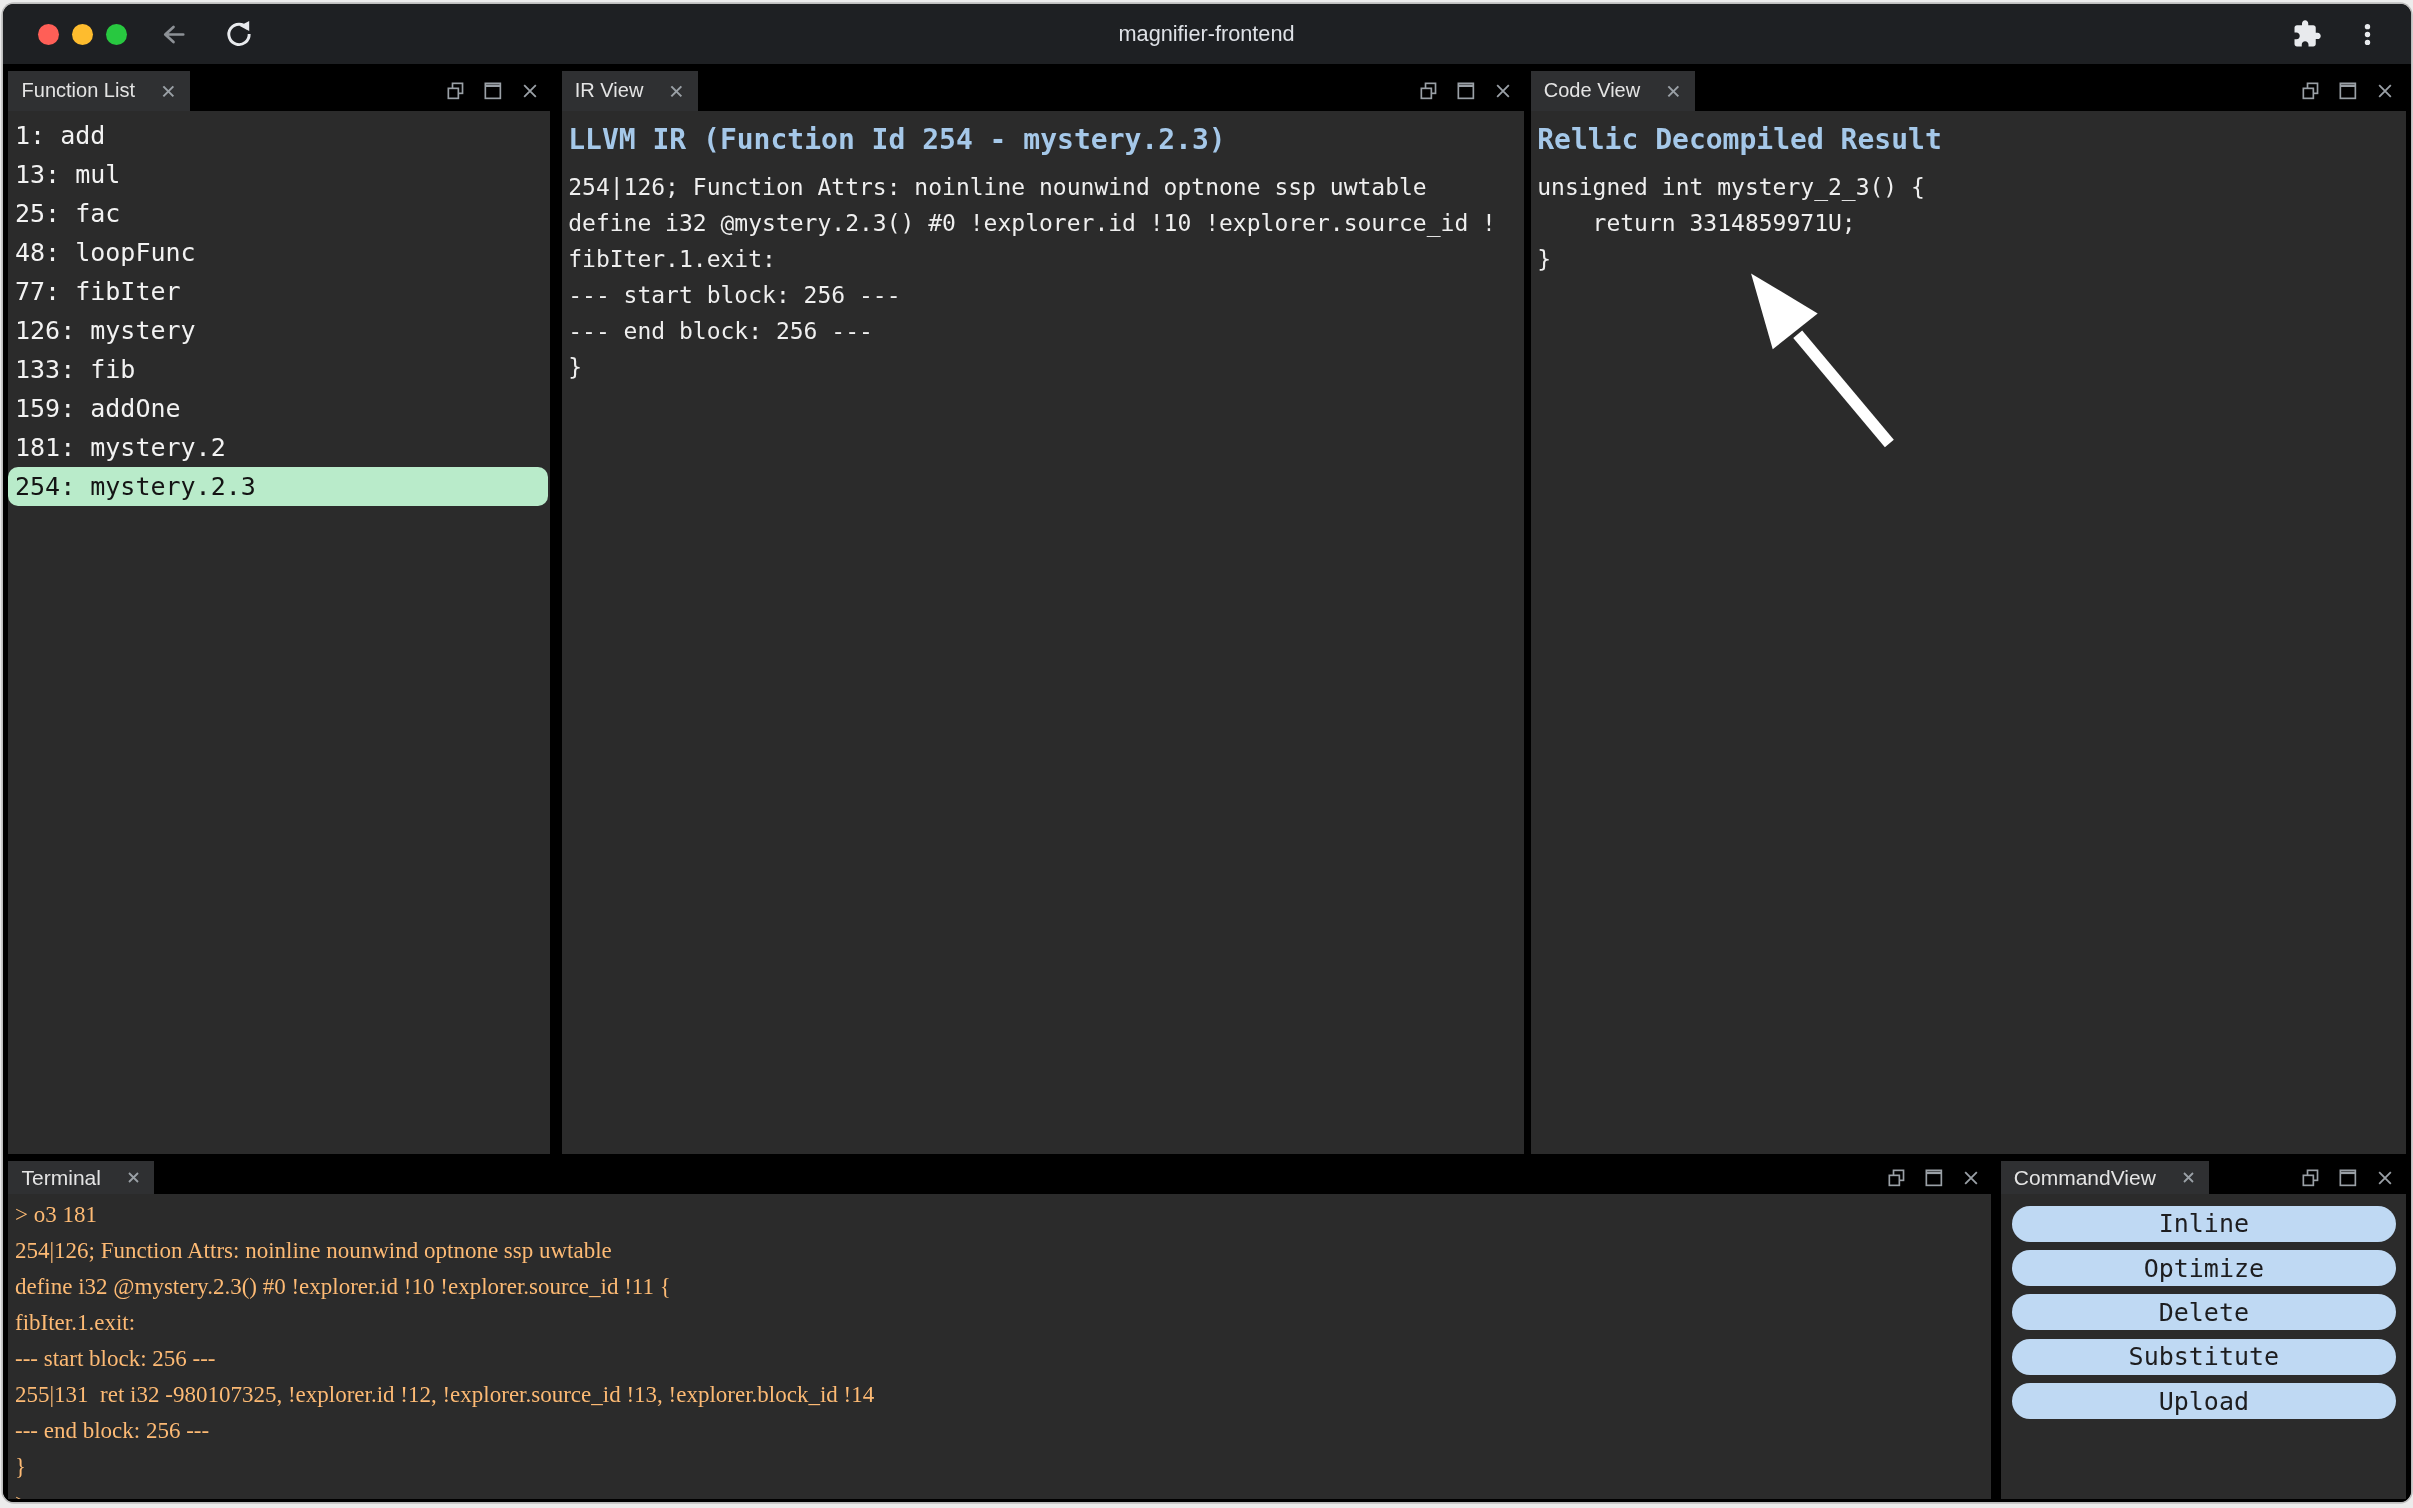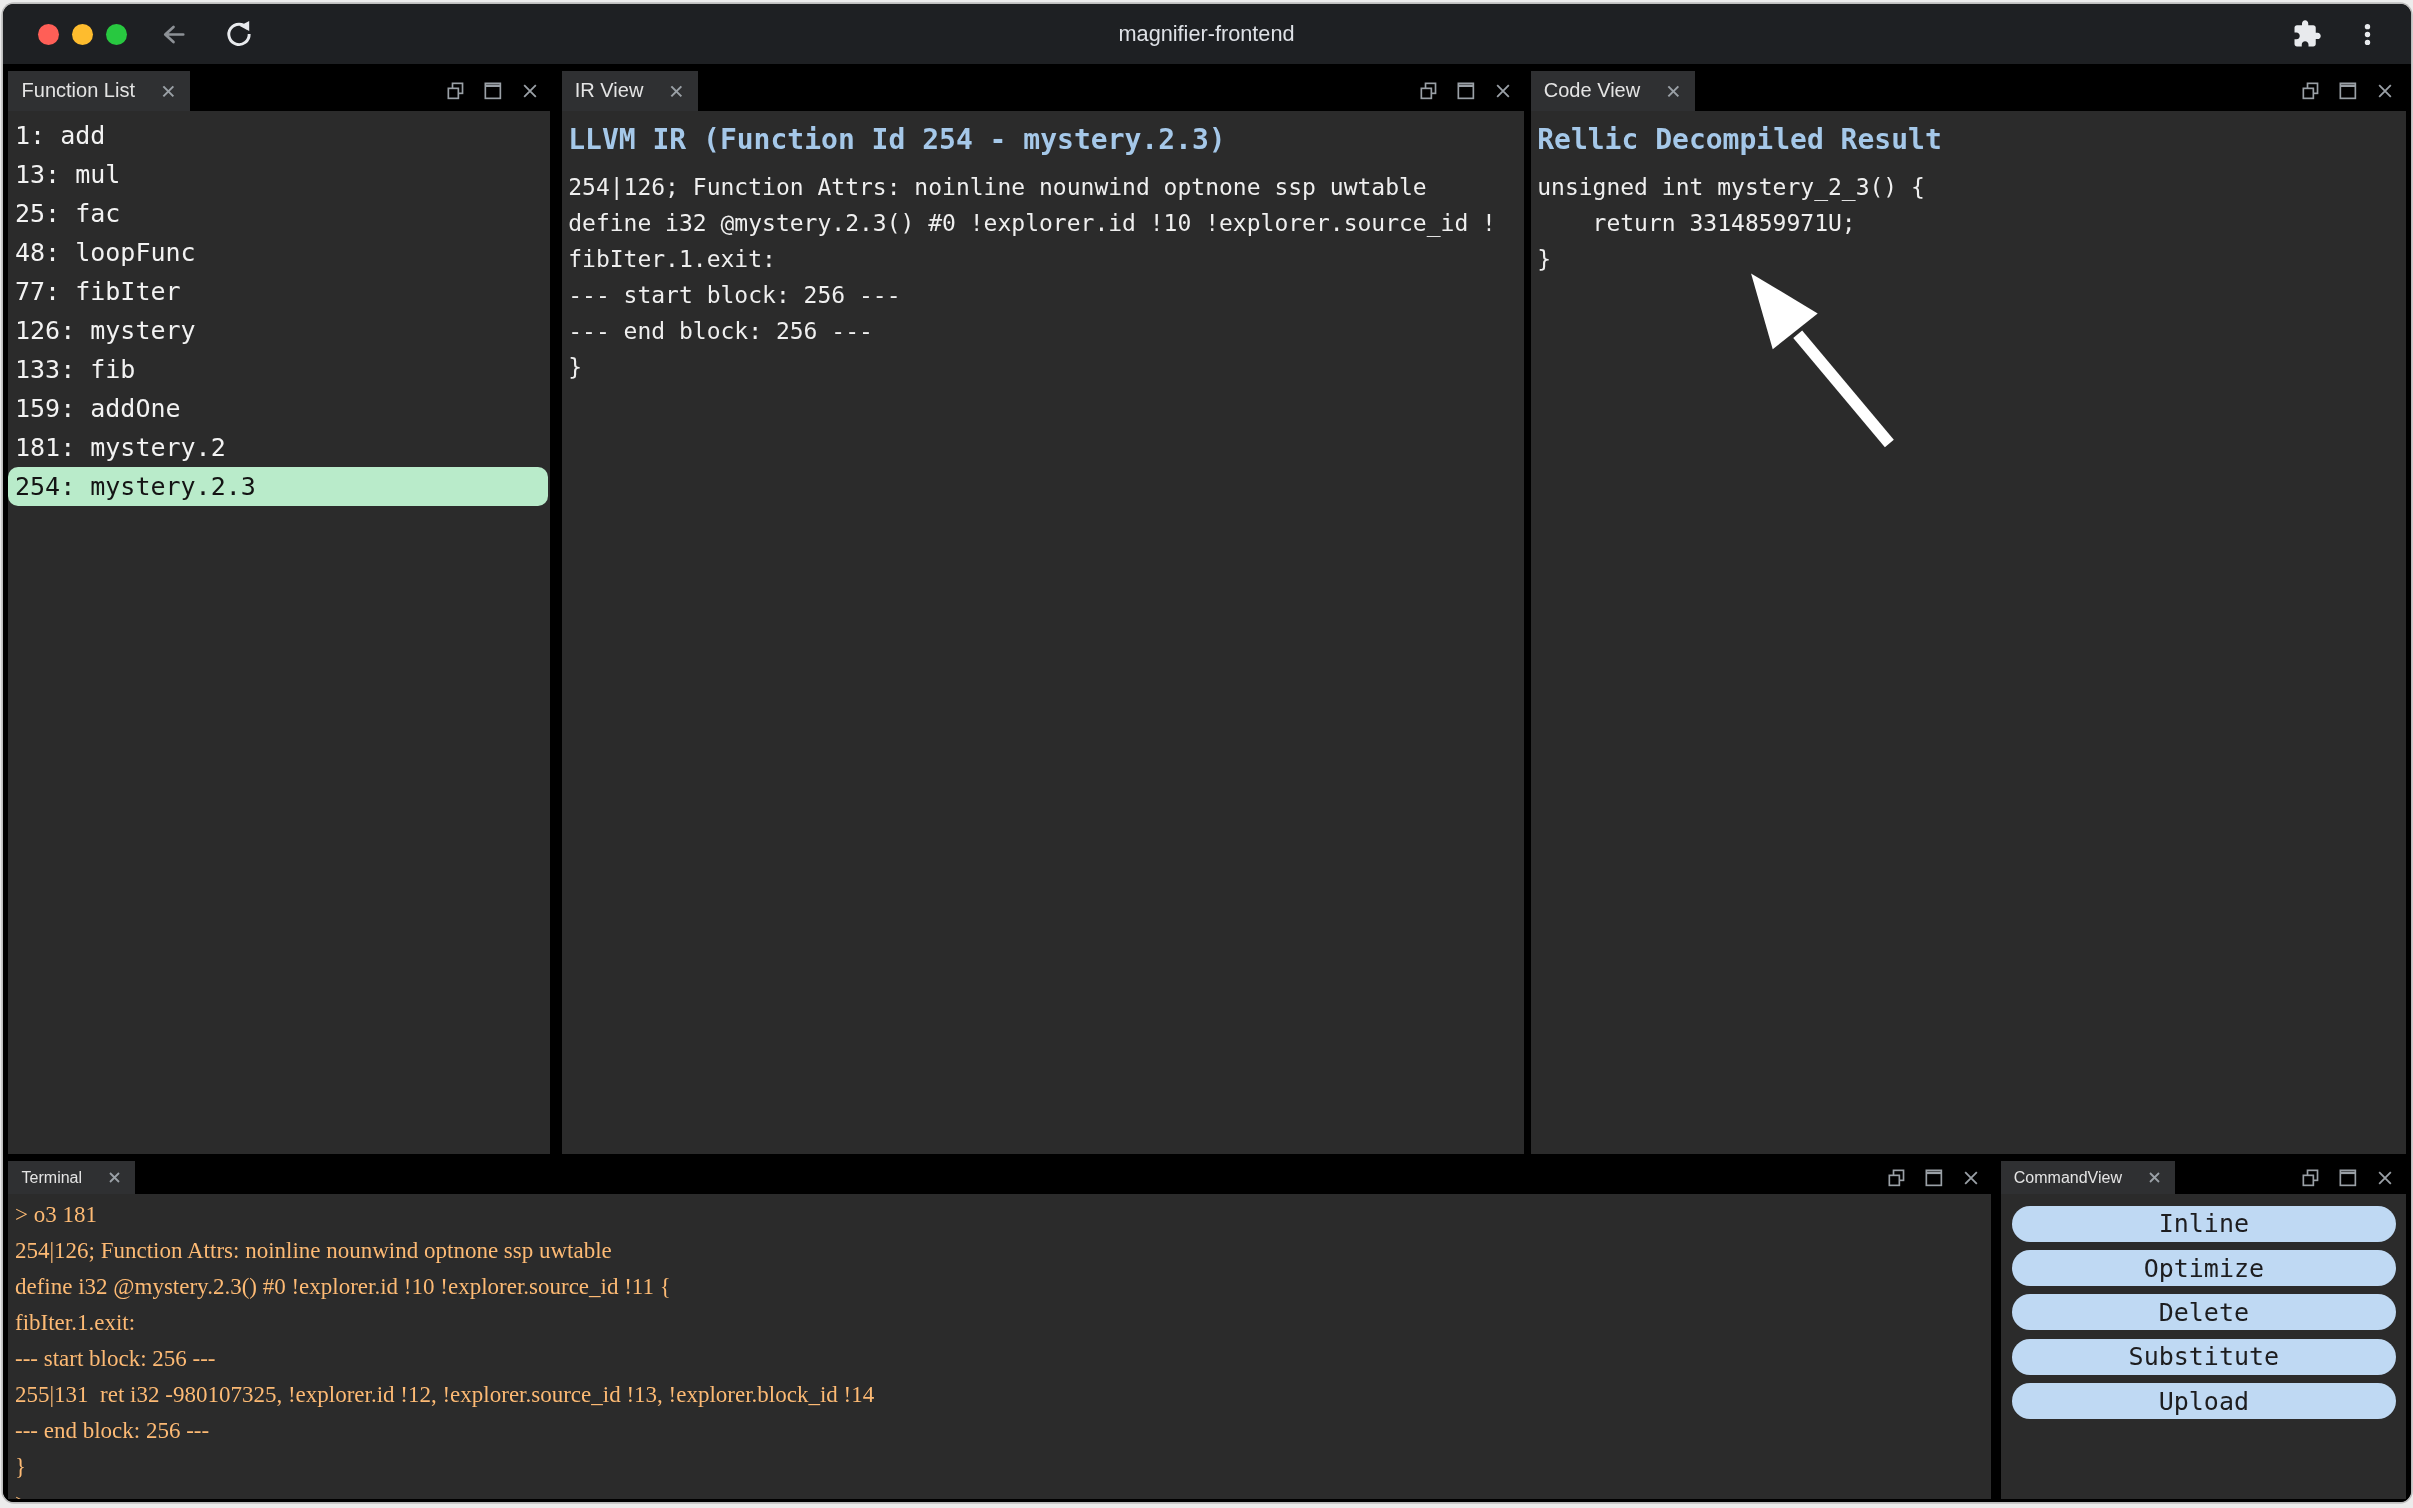--- a/index.html
+++ b/index.html
@@ -26,21 +26,21 @@
   #panel-function-list{left:5.8px;top:6.7px;width:542px;height:1083px;}
   #panel-ir-view{left:559px;top:6.7px;width:962px;height:1083px;}
   #panel-code-view{left:1528px;top:6.7px;width:875px;height:1083px;}
   #panel-terminal{left:5.8px;top:1097px;width:1983px;height:338px;}
   #panel-command-view{left:1998px;top:1097px;width:405px;height:338px;}
   .tabbar{position:absolute;left:0;right:0;top:0;background:#000;display:flex;align-items:stretch;}
   .tall .tabbar{height:40px;}
   .short .tabbar{height:33px;}
   .tab{background:#2f3032;color:#e4e4e4;display:flex;align-items:center;gap:25px;
        padding:0 13.3px;font-size:20px;}
-  .short .tab{font-size:16px;}
+  .short .tab{font-size:21px;}
   .tabclose{display:flex;align-items:center;}
   .wins{margin-left:auto;display:flex;align-items:center;gap:11.7px;padding-right:8.3px;}
   .winbtn{display:flex;align-items:center;justify-content:center;width:25px;height:25px;}
   .pbody{position:absolute;left:0;right:0;bottom:0;overflow:hidden;background:#2b2b2b;}
   .tall .pbody{top:40px;}
   .short .pbody{top:33px;}
   .funclist{list-style:none;margin:0;padding:5px 0 0 0;}
   .funclist li{font-family:"DejaVu Sans Mono",monospace;font-size:25px;line-height:39px;
                color:#f2f2f2;padding-left:6.7px;white-space:pre;}
   .funclist li.selected{background:#b9ebca;color:#141414;border-radius:10px;margin-right:2.5px;}

